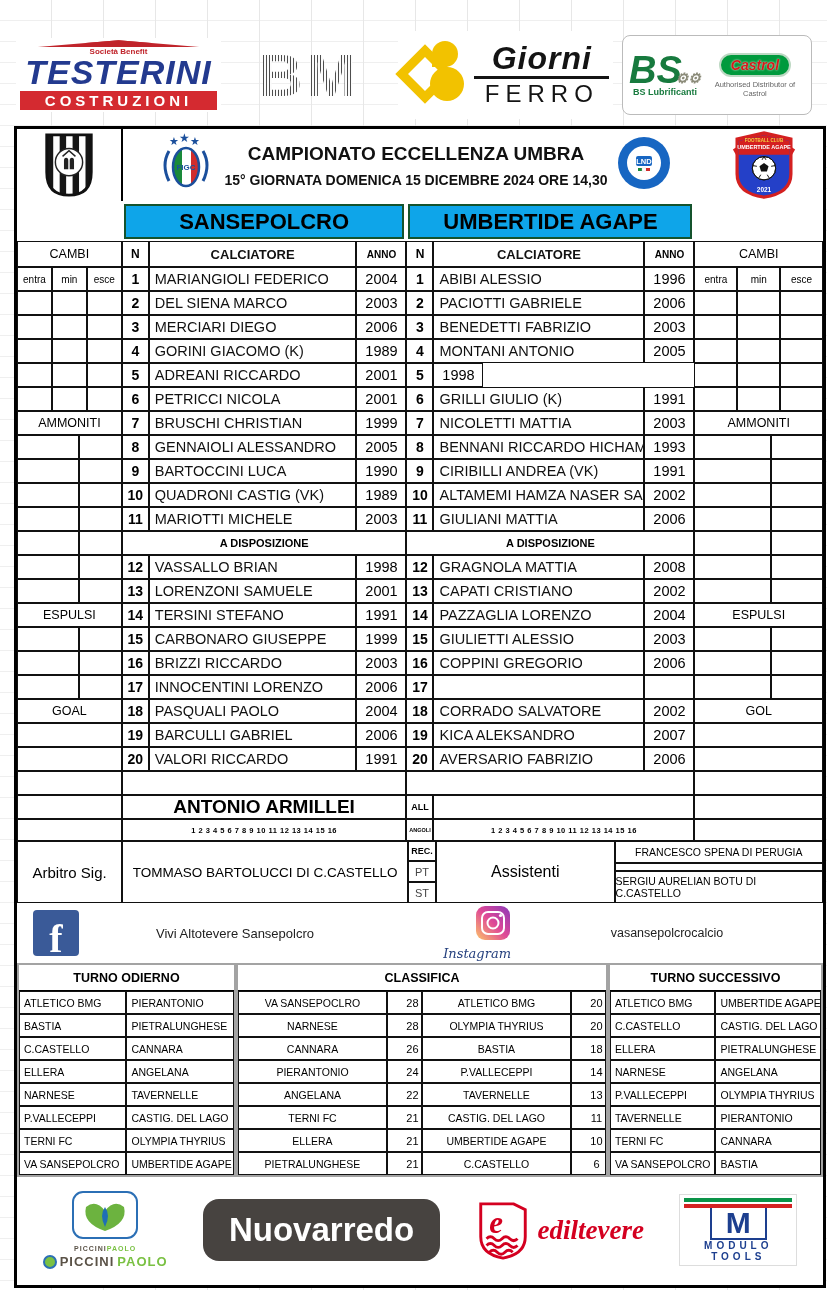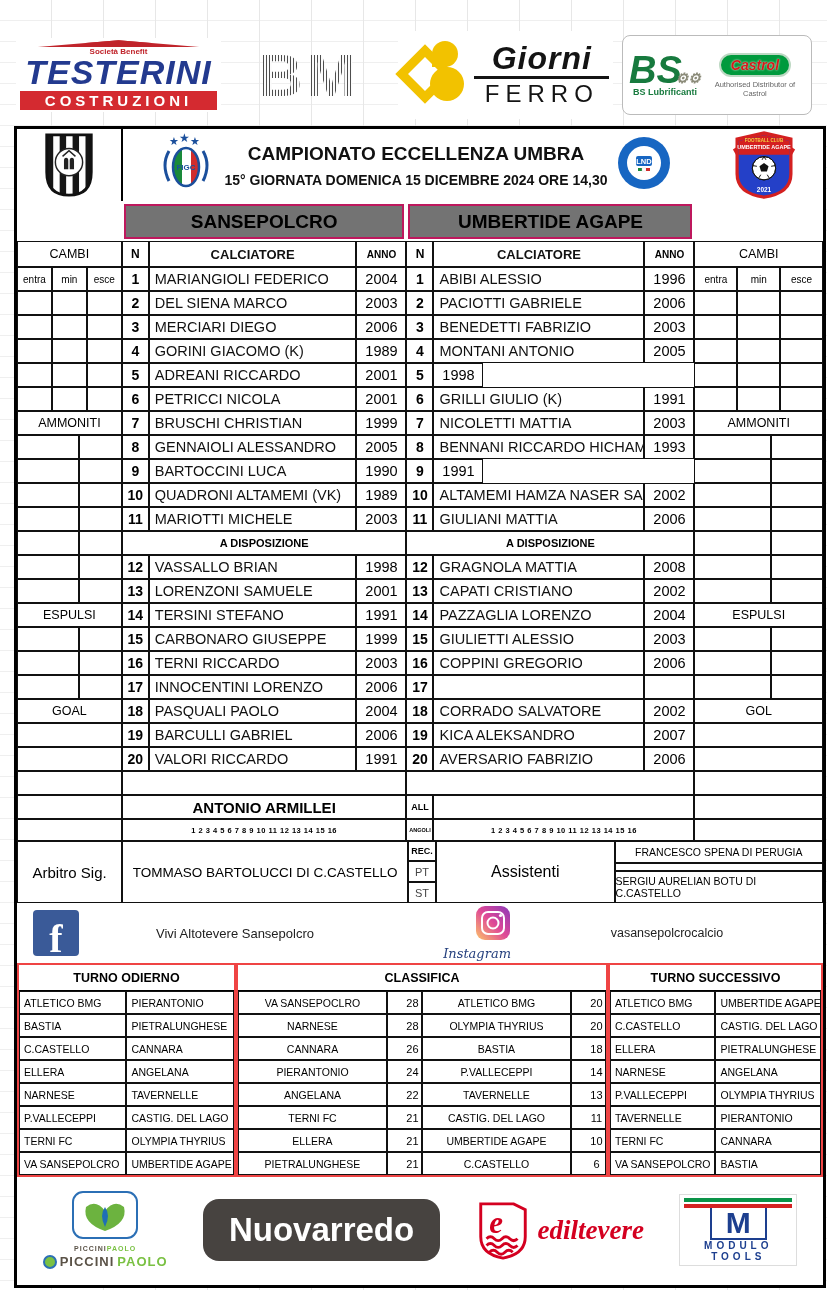--- a/index.html
+++ b/index.html
@@ -51,58 +51,58 @@
   .hdr-title-wrap { text-align:center; }
   .hdr-title { font-size:19px; font-weight:bold; color:#111; }
   .hdr-sub { font-size:14px; font-weight:bold; color:#111; margin-top:7px; }
   
   .mainrow { display:flex; }
   .colstack { display:flex; flex-direction:column; }
   .sb { width:106px; }
   .tm { width:288px; }
   .sbr { width:130px; }
   .band-teamname { height:40px; padding:3px 2px 2px 2px; }
-  .teamname-box { height:100%; border:2px solid #be185d; background:#737373; display:flex; align-items:center; justify-content:center;
-    font-size:19px; font-weight:bold; }
+  .teamname-box { height:100%; border:2px solid #14532d; background:#0ea5e9; display:flex; align-items:center; justify-content:center;
+    font-size:22px; font-weight:bold; }
   .r { display:flex; }
   .c { background:#fff; border:1px solid #111; display:flex; align-items:center; justify-content:center; overflow:hidden; }
   .h24 { height:24px; } .h26 { height:26px; } .h22 { height:22px; }
   .col-n { width:27px; font-weight:bold; font-size:14px; }
   .col-name { flex:1; justify-content:flex-start; padding-left:5px; font-size:14.5px; color:#111; white-space:nowrap; }
   .col-anno { width:50px; font-size:14.5px; }
   .colhead .col-n { font-size:12px; } 
   .colhead .col-name { justify-content:center; padding-left:0; font-weight:bold; font-size:13px; }
   .colhead .col-anno { font-weight:bold; font-size:10px; }
   .dispo { font-weight:bold; font-size:11px; }
   .sb-label { font-size:12.5px; }
   .sb-sublabel { font-size:10px; }
   .numbers-cell { font-size:7.5px; font-weight:bold; letter-spacing:0.5px; }
   .tinylabel { font-weight:bold; font-size:9px; }
-  .coach-cell { font-weight:bold; font-size:15px; }
+  .coach-cell { font-weight:bold; font-size:19px; }
   
   .refblock { display:flex; height:62px; }
   .ref-label { width:106px; font-size:15px; }
   .ref-name { width:288px; font-size:13.5px; }
   .ref-mini { width:28px; display:flex; flex-direction:column; }
   .ref-mini .c { width:100%; }
   .assist-label { width:180px; font-size:16px; }
   .assist-names { width:210px; display:flex; flex-direction:column; }
   .aname { font-size:10.5px; }
   
   .social { height:60px; display:flex; align-items:center; }
   .fb-icon { width:46px; height:46px; background:#3a5a98; border-radius:4px; margin-left:16px;
     color:#fff; font-weight:bold; font-size:40px; font-family:"Liberation Serif",serif;
     display:flex; align-items:flex-end; justify-content:center; line-height:0.85; overflow:hidden; }
   .social-txt1 { flex:1; text-align:center; font-size:13px; color:#222; }
   .ig-wrap { width:120px; text-align:right; }
   .ig-script { font-family:"DejaVu Serif", serif; font-style:italic; font-size:13px; color:#26417e; margin-top:1px; }
   .social-txt2 { flex:1; text-align:center; font-size:12.5px; color:#222; }
   
   .standings { display:flex; }
-  .stb { border:2px solid #ef4444; }
+  .stb { border:2px solid #a3a3a3; }
   .stb-title { height:26px; border-bottom:1px solid #000; display:flex; align-items:center; justify-content:center;
     font-weight:bold; font-size:12.5px; background:#fff; }
   .st-row { display:flex; height:23px;text-align:center; }
   .st-cell { border:1px solid #111; background:#fff; display:flex; align-items:center; font-size:10.5px; padding-left:4px; overflow:hidden; white-space:nowrap; }
   .w-od { width:222px; } .w-cl { width:372px; } .w-su { width:218px; }
   .od-c { width:50%; }
   .cl-team { width:149px; justify-content:center; padding-left:0; }
   .cl-pts { width:35px; justify-content:center; padding-left:16px; font-size:11px; }
   .su-c { width:50%; }
   
@@ -391,21 +391,21 @@
               <div class="c h24 col-name">GENNAIOLI ALESSANDRO</div>
               <div class="c h24 col-anno">2005</div>
             </div>
             <div class="r">
               <div class="c h24 col-n">9</div>
               <div class="c h24 col-name">BARTOCCINI LUCA</div>
               <div class="c h24 col-anno">1990</div>
             </div>
             <div class="r">
               <div class="c h24 col-n">10</div>
-              <div class="c h24 col-name">QUADRONI ALTAMEMI (VK)</div>
+              <div class="c h24 col-name">QUADRONI CASTIG (VK)</div>
               <div class="c h24 col-anno">1989</div>
             </div>
             <div class="r">
               <div class="c h24 col-n">11</div>
               <div class="c h24 col-name">MARIOTTI MICHELE</div>
               <div class="c h24 col-anno">2003</div>
             </div>
             <div class="r">
               <div class="c h24 dispo" style="flex: 1 1 0%;">A DISPOSIZIONE</div>
             </div>
@@ -424,21 +424,21 @@
               <div class="c h24 col-name">TERSINI STEFANO</div>
               <div class="c h24 col-anno">1991</div>
             </div>
             <div class="r">
               <div class="c h24 col-n">15</div>
               <div class="c h24 col-name">CARBONARO GIUSEPPE</div>
               <div class="c h24 col-anno">1999</div>
             </div>
             <div class="r">
               <div class="c h24 col-n">16</div>
-              <div class="c h24 col-name">TERNI RICCARDO</div>
+              <div class="c h24 col-name">BRIZZI RICCARDO</div>
               <div class="c h24 col-anno">2003</div>
             </div>
             <div class="r">
               <div class="c h24 col-n">17</div>
               <div class="c h24 col-name">INNOCENTINI LORENZO</div>
               <div class="c h24 col-anno">2006</div>
             </div>
             <div class="r">
               <div class="c h24 col-n">18</div>
               <div class="c h24 col-name">PASQUALI PAOLO</div>
@@ -509,20 +509,21 @@
               <div class="c h24 col-name">NICOLETTI MATTIA</div>
               <div class="c h24 col-anno">2003</div>
             </div>
             <div class="r">
               <div class="c h24 col-n">8</div>
               <div class="c h24 col-name">BENNANI RICCARDO HICHAM</div>
               <div class="c h24 col-anno">1993</div>
             </div>
             <div class="r">
               <div class="c h24 col-n">9</div>
+              <div class="c h24 col-name">CIRIBILLI ANDREA (VK)</div>
               <div class="c h24 col-anno">1991</div>
             </div>
             <div class="r">
               <div class="c h24 col-n">10</div>
               <div class="c h24 col-name">ALTAMEMI HAMZA NASER SAL</div>
               <div class="c h24 col-anno">2002</div>
             </div>
             <div class="r">
               <div class="c h24 col-n">11</div>
               <div class="c h24 col-name">GIULIANI MATTIA</div>

